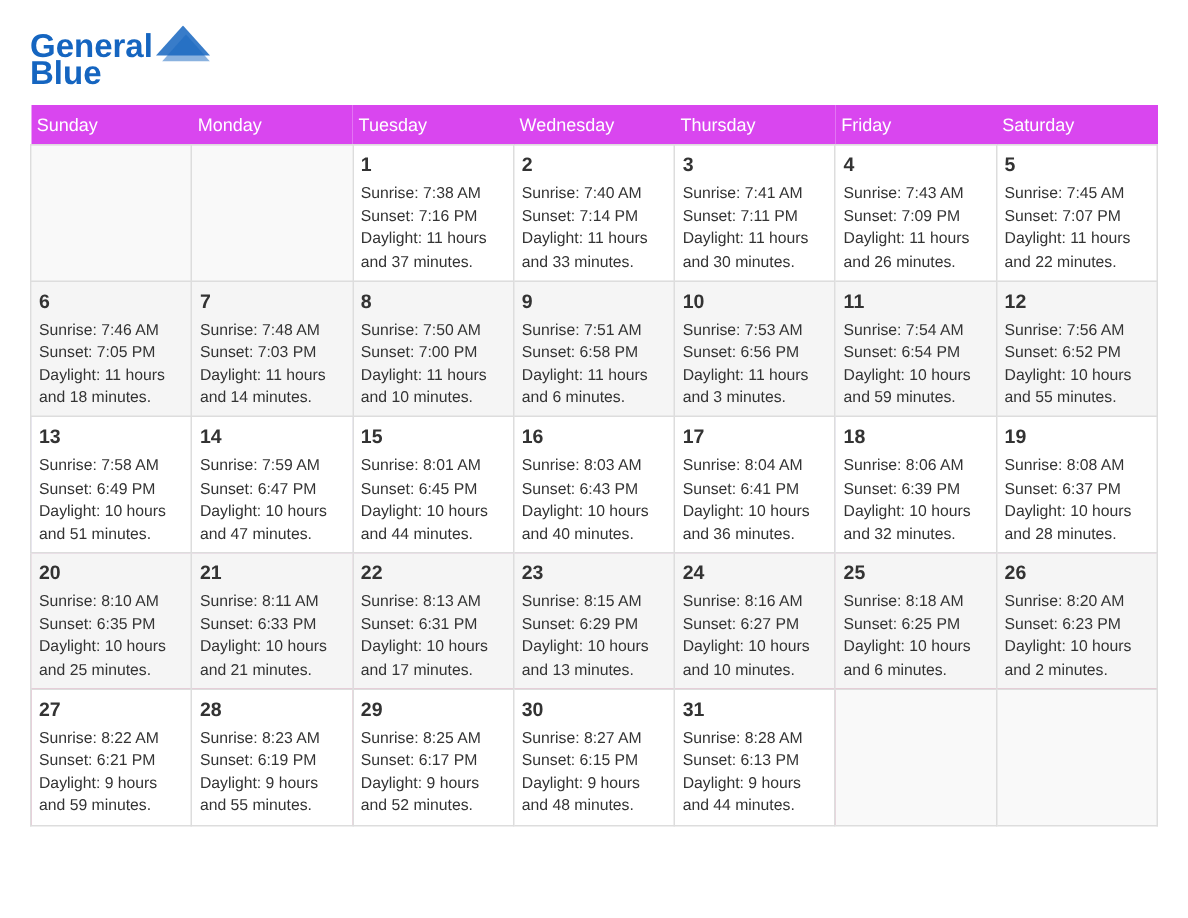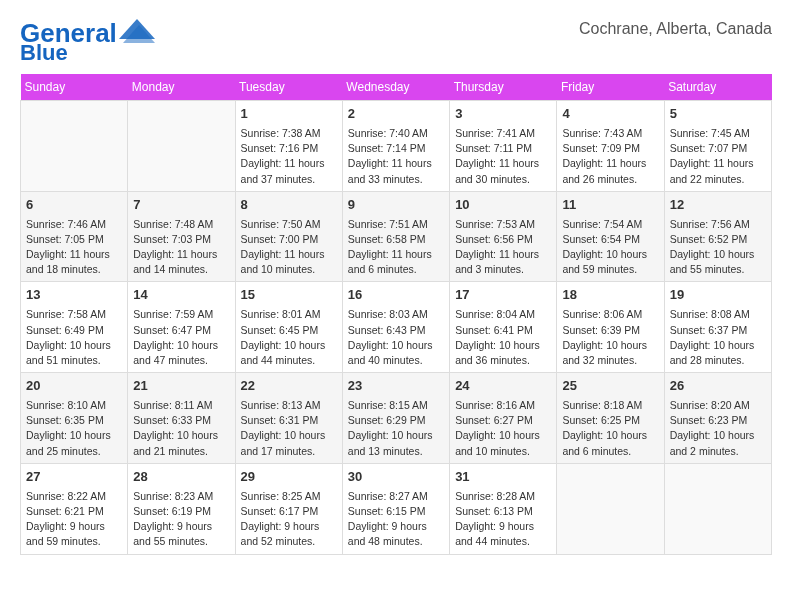--- a/index.html
+++ b/index.html
@@ -15,21 +15,21 @@
       justify-content: space-between;
       align-items: flex-start;
       margin-bottom: 10px;
     }
     .logo {
       display: flex;
       flex-direction: column;
       align-items: flex-start;
     }
     .logo-text {
-      font-size: 26px;
+      font-size: 22px;
       font-weight: bold;
       color: #1a1a2e;
       line-height: 1;
     }
     .logo-text span.blue { color: #1565c0; }
     .title-block { text-align: right; }
     .month-title {
       font-size: 36px;
       font-weight: normal;
       color: #222;
@@ -89,21 +89,20 @@
       <svg width="36" height="24" viewBox="0 0 36 24" style="margin-left:2px;margin-top:-4px;">
         <polygon points="0,20 18,0 36,20" fill="#1565c0" opacity="0.85"></polygon>
         <polygon points="4,24 20,6 36,24" fill="#1565c0" opacity="0.5"></polygon>
       </svg>
     </div>
     <span class="logo-text" style="color:#1565c0;font-size:22px;margin-top:-4px;">
       Blue
     </span>
   </div>
   <div class="title-block">
-    <div class="location">Cochrane, Alberta, Canada</div>
   </div>
 </div>
 
 <table>
   <thead>
     <tr>
     <th>Sunday</th>
         <th>Monday</th>
         <th>Tuesday</th>
         <th>Wednesday</th>

